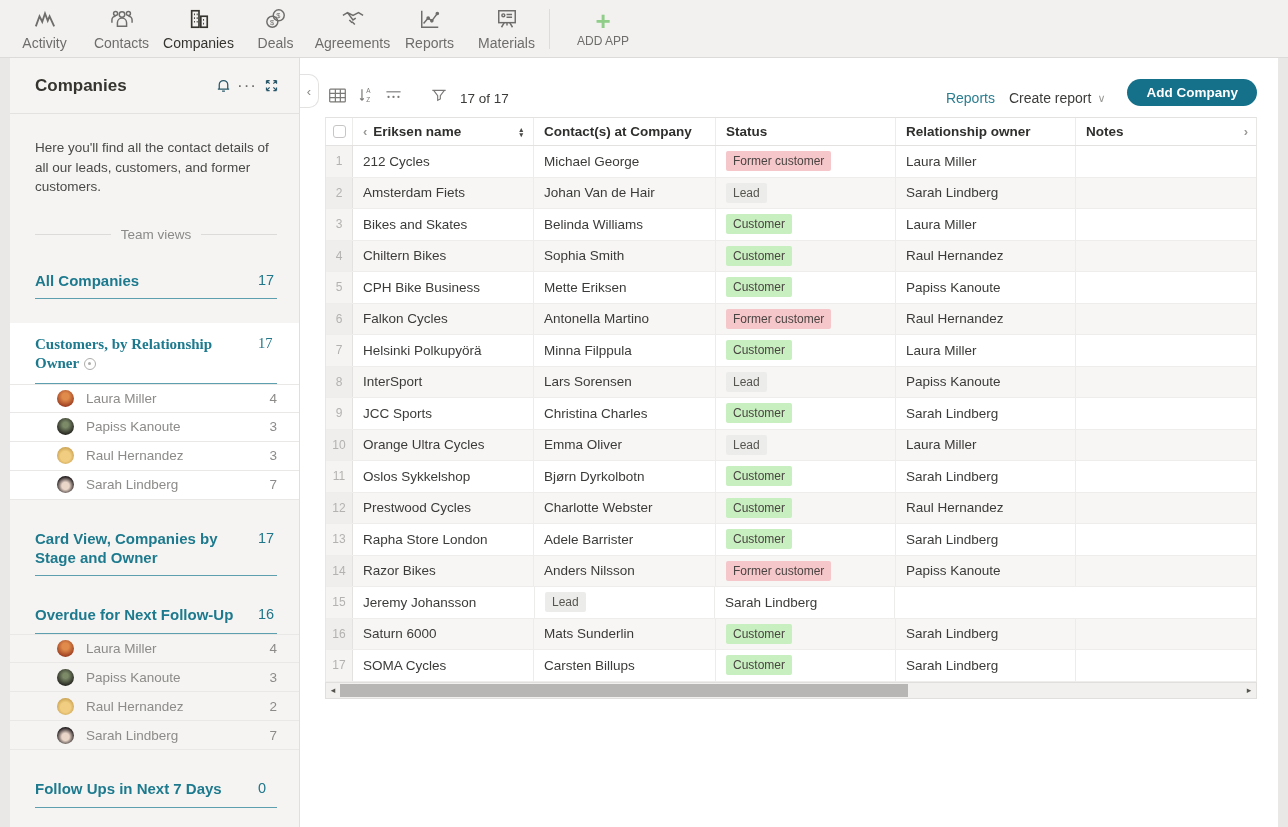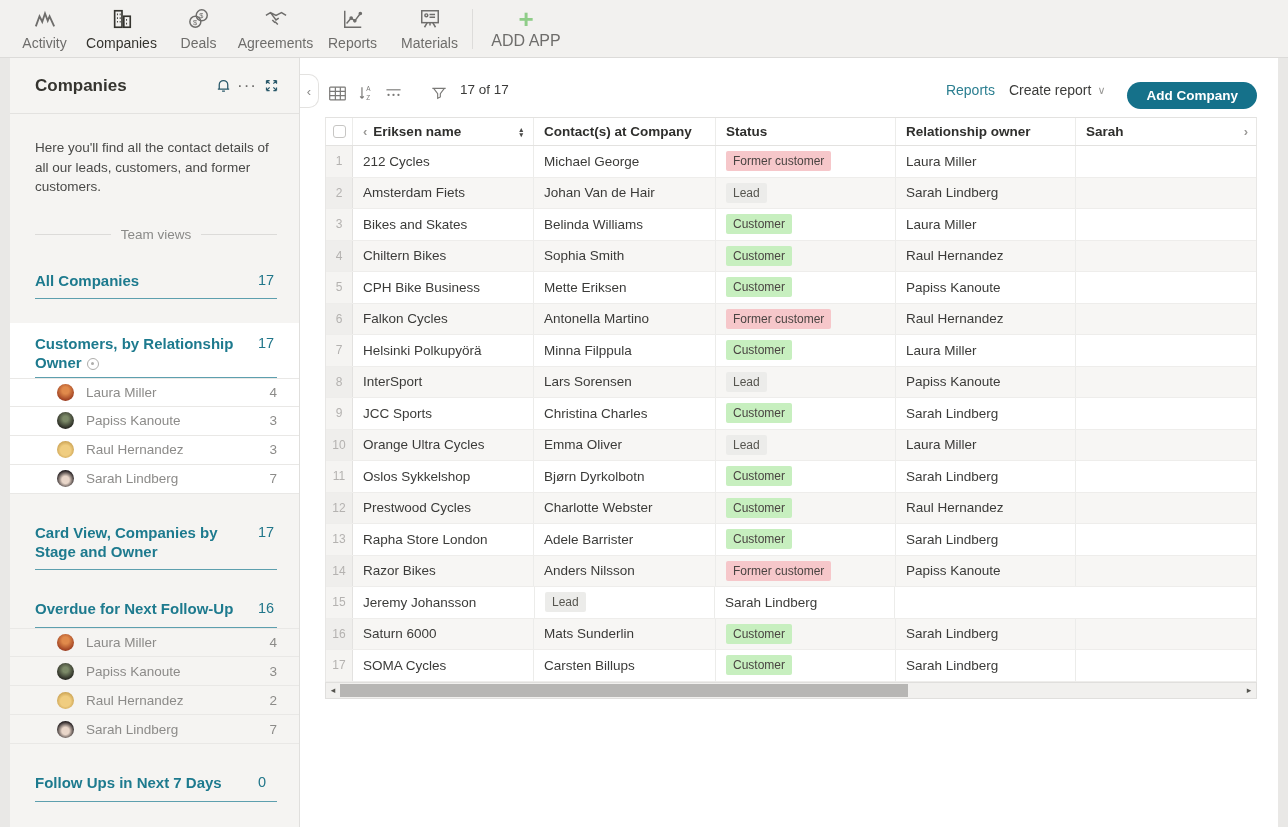--- a/index.html
+++ b/index.html
@@ -8,58 +8,58 @@
 
   
   .topnav { position:absolute; left:0; top:0; width:1288px; height:58px; background:#f2f1ef; border-bottom:1px solid #dcdbd9; display:flex; align-items:center; padding-left:6px; }
   .nav-item { width:77px; height:58px; display:flex; flex-direction:column; align-items:center; justify-content:center; gap:3px; cursor:pointer; }
   .nav-item .nicon { width:26px; height:26px; display:flex; align-items:center; justify-content:center; color:#6e6d6b; }
   .nav-item .nlabel { font-size:14px; color:#6e6d6b; }
   .nav-item.active .nicon, .nav-item.active .nlabel { color:#35342f; }
   .nav-sep { width:1px; height:40px; background:#dddcda; margin:0 10px 0 4px; }
   .addapp { width:86px; height:58px; display:flex; flex-direction:column; align-items:center; justify-content:center; gap:2px; cursor:pointer; }
   .addapp .plus { font-size:26px; line-height:22px; color:#8fcd88; font-weight:bold; }
-  .addapp .nlabel { font-size:16px; color:#6e6d6b; }
+  .addapp .nlabel { font-size:12px; color:#6e6d6b; }
 
   
   .sidebar { position:absolute; left:10px; top:58px; width:290px; height:769px; background:#f5f4f2; border-right:1px solid #e0dfdd; overflow:hidden; }
   .sb-head { height:56px; display:flex; align-items:center; padding:0 16px 0 25px; border-bottom:1px solid #e3e2e0; }
   .sb-title { font-size:17px; font-weight:bold; color:#35342f; flex:1; }
   .sb-ico { width:24px; height:24px; display:flex; align-items:center; justify-content:center; color:#29586a; cursor:pointer; }
   .sb-dots { font-size:17px; color:#6e6d6b; letter-spacing:1px; }
   .sb-desc { padding:24px 22px 0 25px; font-size:13.5px; line-height:1.45; color:#4a4a48; }
   .sb-divider { display:flex; align-items:center; gap:10px; margin:30px 22px 0 25px; color:#8a8a88; font-size:13.5px; }
   .sb-divider::before, .sb-divider::after { content:""; flex:1; height:1px; background:#dcdbd9; }
   .views { margin-top:6px; }
   .view-block { margin-top:24px; }
   .view-head { display:flex; align-items:flex-start; padding:6px 22px 8px 25px; }
   .view-label { flex:1; font-size:15px; font-weight:bold; color:#1d7a8e; line-height:1.25; cursor:pointer; max-width:215px; }
   .view-count { font-size:14.5px; color:#20768a; margin-left:8px; }
   .view-underline { height:1px; background:#5d9fae; margin:0 22px 0 25px; }
   .view-block.selected { background:#ffffff; margin-top:24px; padding-top:6px; }
-  .view-block.selected .view-head { padding-bottom:4px; }
+  .view-block.selected .view-head { padding-bottom:10px;font-family:Liberation Serif, serif; }
   .eye-ic { display:inline-block; width:12px; height:12px; border:1.5px solid #aeadab; border-radius:50%; position:relative; vertical-align:-2px; margin-left:5px; }
   .eye-ic::after { content:""; position:absolute; left:3px; top:3px; width:3px; height:3px; background:#aeadab; border-radius:50%; }
   .owners { }
   .owner-row { display:flex; align-items:center; height:29px; padding:0 22px 0 47px; border-bottom:1px solid #e9e8e6; cursor:pointer; }
   .owner-row:first-child { border-top:1px solid #e9e8e6; }
   .avatar { width:17px; height:17px; border-radius:50%; margin-right:12px; flex:none; }
   .av-laura  { background:radial-gradient(circle at 50% 38%, #e08a4b 25%, #9c3d20 75%); }
   .av-papiss { background:radial-gradient(circle at 50% 40%, #7c8a68 20%, #23231e 75%); }
   .av-raul   { background:radial-gradient(circle at 50% 55%, #f0cd80 40%, #b98e3e 90%); }
   .av-sarah  { background:radial-gradient(circle at 50% 58%, #e9d6c9 28%, #272123 70%); }
   .owner-name { flex:1; font-size:13.5px; color:#8c8b89; }
   .owner-count { font-size:13.5px; color:#8c8b89; }
 
   
   .collapse-tab { position:absolute; left:300px; top:74px; width:19px; height:34px; background:#fff; border:1px solid #e3e2e0; border-left:none; border-radius:0 10px 10px 0; display:flex; align-items:center; justify-content:center; color:#8a8988; font-size:13px; cursor:pointer; z-index:5; }
 
   
   .main { position:absolute; left:300px; top:58px; width:978px; height:769px; background:#ffffff; }
-  .toolbar { height:48px; display:flex; align-items:flex-start; padding:24px 21px 0 26px; }
+  .toolbar { height:48px; display:flex; align-items:flex-end; padding:24px 21px 0 26px; }
   .tb-ic { width:22px; height:22px; display:flex; align-items:center; justify-content:center; color:#7a7977; margin-right:6px; cursor:pointer; }
   .tb-gap { width:18px; }
   .tb-count { font-size:13.5px; color:#3b3b39; margin-left:4px; }
   .tb-spacer { flex:1; }
   .tb-link { font-size:14px; color:#2a7e90; margin-right:14px; cursor:pointer; }
   .tb-create { font-size:14px; color:#3b3b39; cursor:pointer; display:flex; align-items:center; gap:6px; margin-right:22px; }
   .tb-create .chev { color:#9a9997; font-size:11px; }
   .btn-add { background:#15718a; color:#fff; font-weight:bold; font-size:13.5px; border:none; border-radius:14px; height:27px; padding:0 19px; cursor:pointer; font-family:inherit; }
 
   
@@ -104,20 +104,31 @@
   <div style="display:flex;">
   <div class="nav-item">
     <span class="nicon">
           <svg width="24" height="22" viewBox="0 0 24 24" fill="none" stroke="currentColor" stroke-width="2">
             <path d="M2 20l4-11 3 6 3-9 3 8 2-5 5 11"></path>
           </svg>
         </span>
     <span class="nlabel">Activity</span>
   </div>
 
+  <div class="nav-item">
+    <span class="nicon">
+          <svg width="24" height="22" viewBox="0 0 24 24" fill="none" stroke="currentColor" stroke-width="1.6">
+            <circle cx="12" cy="7" r="3"></circle>
+            <circle cx="5" cy="6" r="2.2"></circle>
+            <circle cx="19" cy="6" r="2.2"></circle>
+            <path d="M7 20v-4a5 5 0 0 1 10 0v4zM1 16v-3a4 4 0 0 1 4-4M23 16v-3a4 4 0 0 0-4-4"></path>
+          </svg>
+        </span>
+    <span class="nlabel">Contacts</span>
+  </div>
 
   <div class="nav-item active">
     <span class="nicon">
           <svg width="24" height="22" viewBox="0 0 24 24" fill="none" stroke="currentColor" stroke-width="1.8">
             <rect x="4" y="3" width="8" height="18"></rect>
             <rect x="14" y="9" width="7" height="12"></rect>
             <path d="M6.5 7h1M9.5 7h1M6.5 11h1M9.5 11h1M6.5 15h1M9.5 15h1M16.5 13h1M16.5 17h1"></path>
           </svg>
         </span>
     <span class="nlabel">Companies</span>
@@ -350,21 +361,21 @@
       <div class="th col-contact">
           <span>Contact(s) at Company</span>
         </div>
       <div class="th col-status">
           <span>Status</span>
         </div>
       <div class="th col-owner">
           <span>Relationship owner</span>
         </div>
       <div class="th col-notes">
-        <span>Sarah</span>
+        <span>Notes</span>
         <span class="next-chev">›</span>
       </div>
     </div>
     <div class="tbody">
   <div class="tr">
     <div class="td td-num">1</div>
     <div class="td col-name">212 Cycles</div>
     <div class="td col-contact">Michael George</div>
     <div class="td col-status">
             <span class="badge former">Former customer</span>

